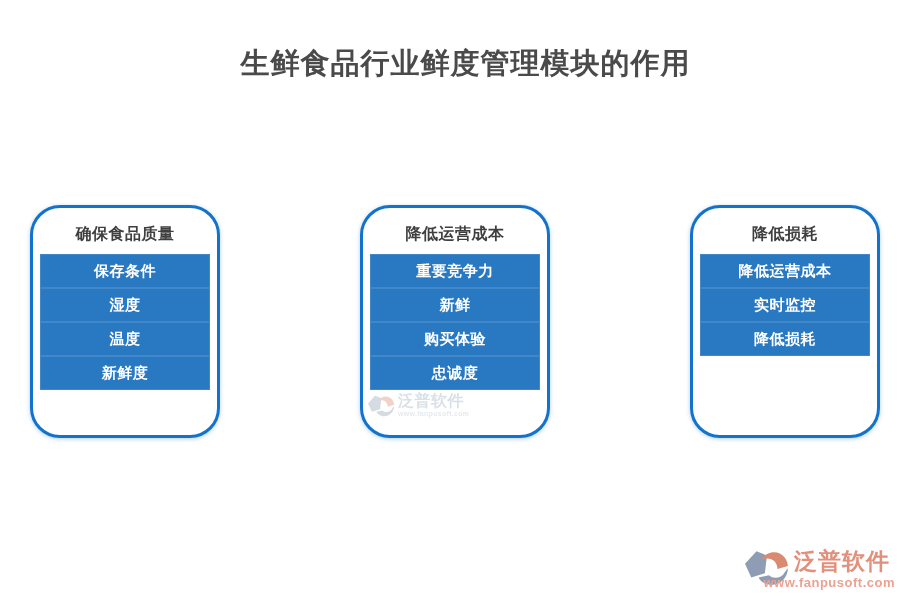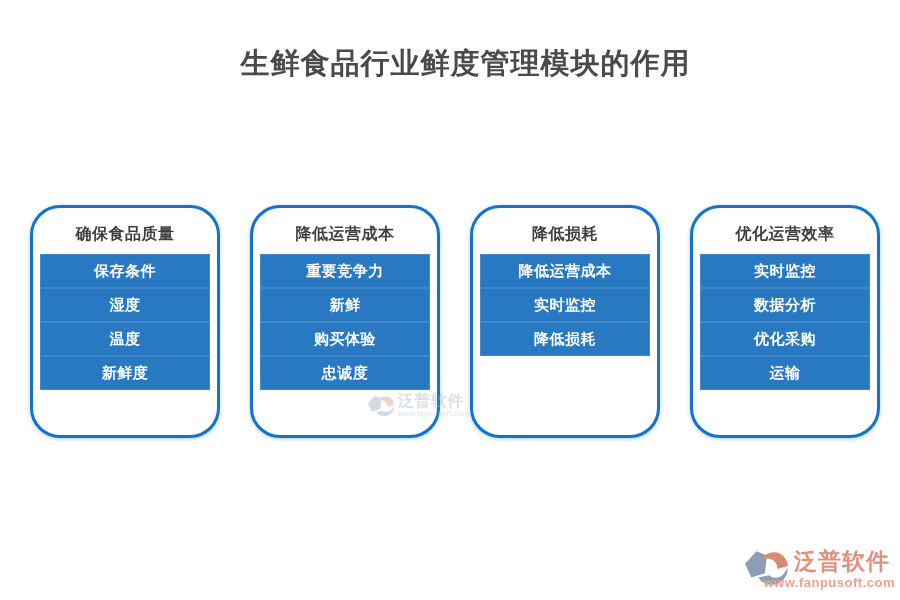--- a/index.html
+++ b/index.html
@@ -86,27 +86,20 @@
       <div class="card-btn">忠诚度</div>
     </div>
 
     <div class="card">
       <div class="card-header">降低损耗</div>
       <div class="card-btn">降低运营成本</div>
       <div class="card-btn">实时监控</div>
       <div class="card-btn">降低损耗</div>
     </div>
 
-    <div class="card">
-      <div class="card-header">优化运营效率</div>
-      <div class="card-btn">实时监控</div>
-      <div class="card-btn">数据分析</div>
-      <div class="card-btn">优化采购</div>
-      <div class="card-btn">运输</div>
-    </div>
 
   </div>
 
   <div class="watermark">
     <svg class="logo-icon" viewBox="0 0 44 40" aria-hidden="true">
       <polygon fill="#93a2b8" points="0,16 11,4 21,8 19,25 6,29"></polygon>
       <path fill="#da8a70" d="M16,12 C20,4 32,2 38,10 C40,13 41,16 41,18 L31,21 C31,15 27,11 21,11 C19,11 17,11.5 16,12 Z"></path>
       <path fill="#93a2b8" d="M41,20 C41,30 33,37 24,36 C19,35.5 15,33 13,29 L23,27 C27,31 35,30 38,24 Z"></path>
     </svg>
     <span class="wm-text">泛普软件</span>

